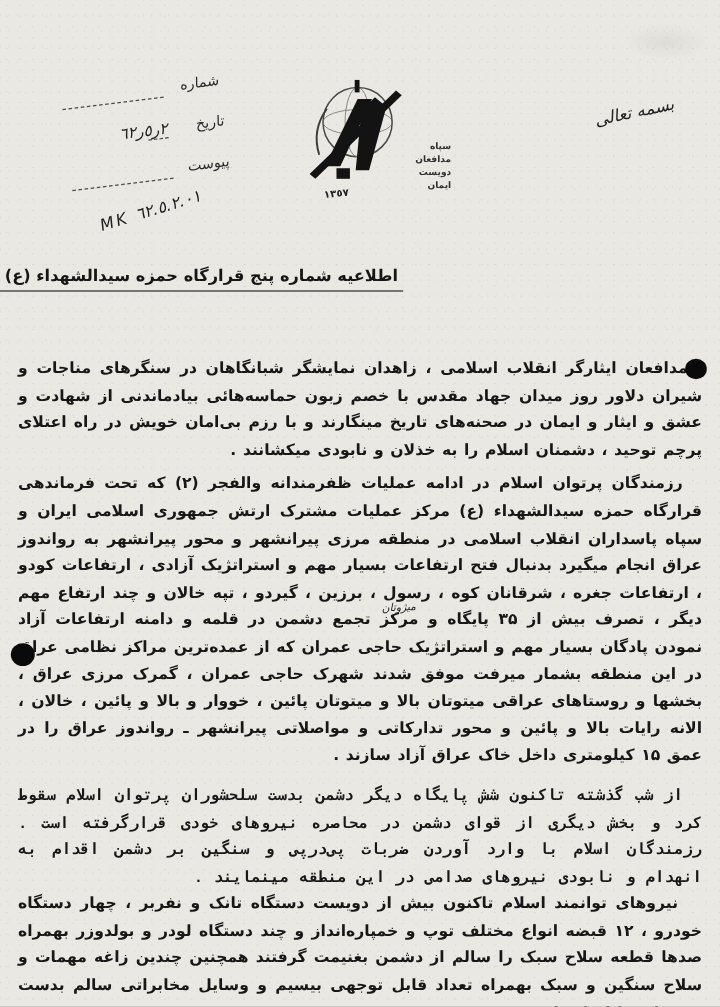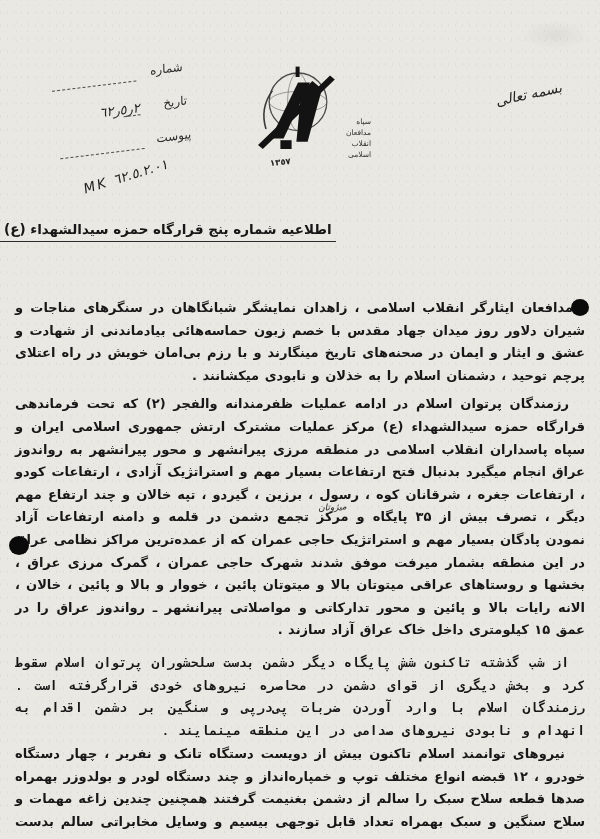--- a/index.html
+++ b/index.html
@@ -25,21 +25,21 @@
   .f-line{position:absolute;left:42px;right:48px;top:15px;border-bottom:1.3px dashed #4a4a4a;}
   .field-date .f-line{left:110px;}
   .f-value{position:absolute;right:48px;top:1px;font-size:13px;font-style:italic;letter-spacing:2px;color:#222;}
   
   .ref-code{position:absolute;left:82px;top:168px;transform:rotate(-17deg);
     font-size:13.5px;font-style:italic;letter-spacing:2px;color:#1d1d1d;direction:ltr;}
   
   .emblem-wrap{position:absolute;left:242px;top:58px;width:160px;height:120px;}
   .emblem-svg{position:absolute;left:8px;top:0;}
   .emblem-org{position:absolute;left:104px;top:58px;text-align:right;line-height:11px;}
-  .emblem-org span{display:block;font-size:7.5px;color:#2e2e2e;font-weight:normal;}
+  .emblem-org span{display:block;font-size:7.5px;color:#2e2e2e;font-weight:bold;}
   .emblem-year{position:absolute;left:28px;top:99px;font-size:8.5px;font-weight:bold;color:#222;transform:rotate(-6deg);}
   
   .top-right-note{position:absolute;left:495px;top:86px;transform:rotate(-12deg);
     font-size:14px;font-style:italic;color:#222;letter-spacing:1px;}
   
   .doc-title{position:absolute;left:0;right:0;top:182px;text-align:left;margin-top:37px;}
   .doc-title span{display:inline-block;font-size:13.5px;font-weight:bold;
     padding:0 4px 4px 4px;border-bottom:1.4px solid #2a2a2a;}
   
   .invocations{position:absolute;left:0;right:0;top:221px;text-align:center;}
@@ -95,22 +95,22 @@
       <path d="M20,80 q-8,-26 8,-48" fill="none" stroke="#3a3a3a" stroke-width="2"></path>
       <polygon points="10,100 16,105 106,18 100,13" fill="#131313"></polygon>
       <polygon points="26,92 60,22 75,22 42,92" fill="#131313"></polygon>
       <polygon points="64,34 78,20 90,30 72,96 58,96" fill="#131313"></polygon>
       <rect x="38" y="94" width="14" height="11" fill="#131313"></rect>
       <rect x="57" y="2" width="5" height="13" fill="#131313"></rect>
     </svg>
     <div class="emblem-org">
       <span>سپاه</span>
       <span>مدافعان</span>
-      <span>انقلاب</span>
-      <span>اسلامی</span>
+      <span>دویست</span>
+      <span>ایمان</span>
     </div>
     <div class="emblem-year">١٣٥٧</div>
   </div>
 
   <div class="top-right-note">بسمه تعالی</div>
   <div class="smudge"></div>
 
   <div class="doc-title">
     <span>اطلاعیه شماره پنج قرارگاه حمزه سیدالشهداء (ع)</span>
   </div>

